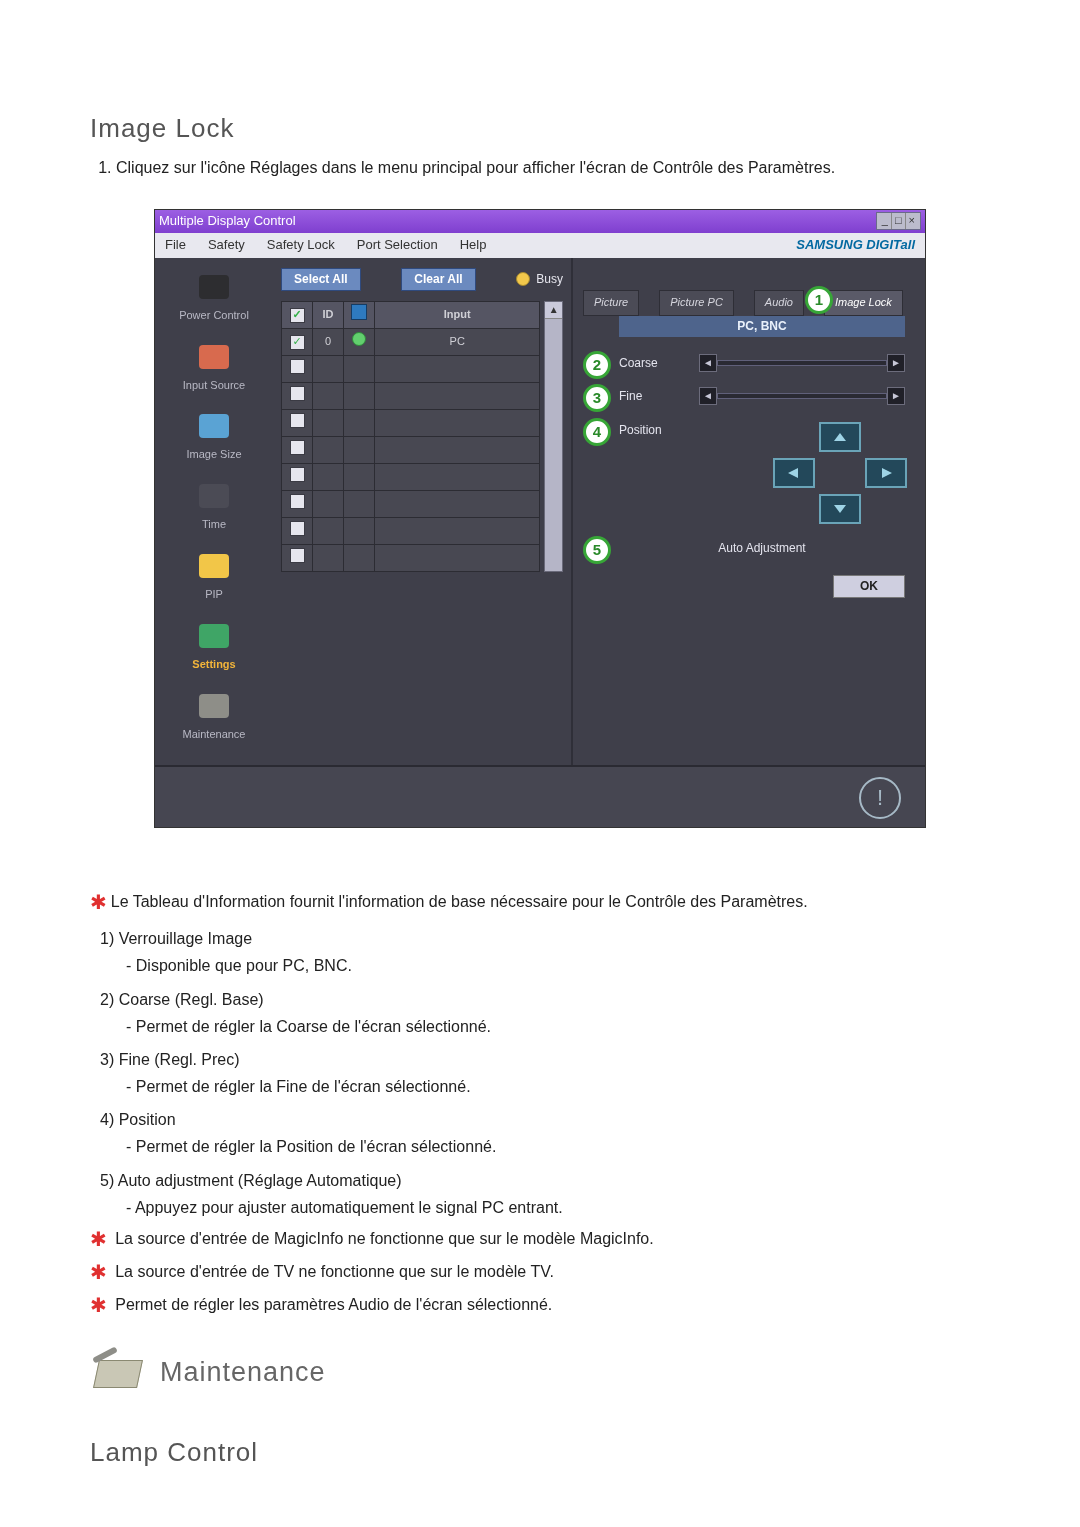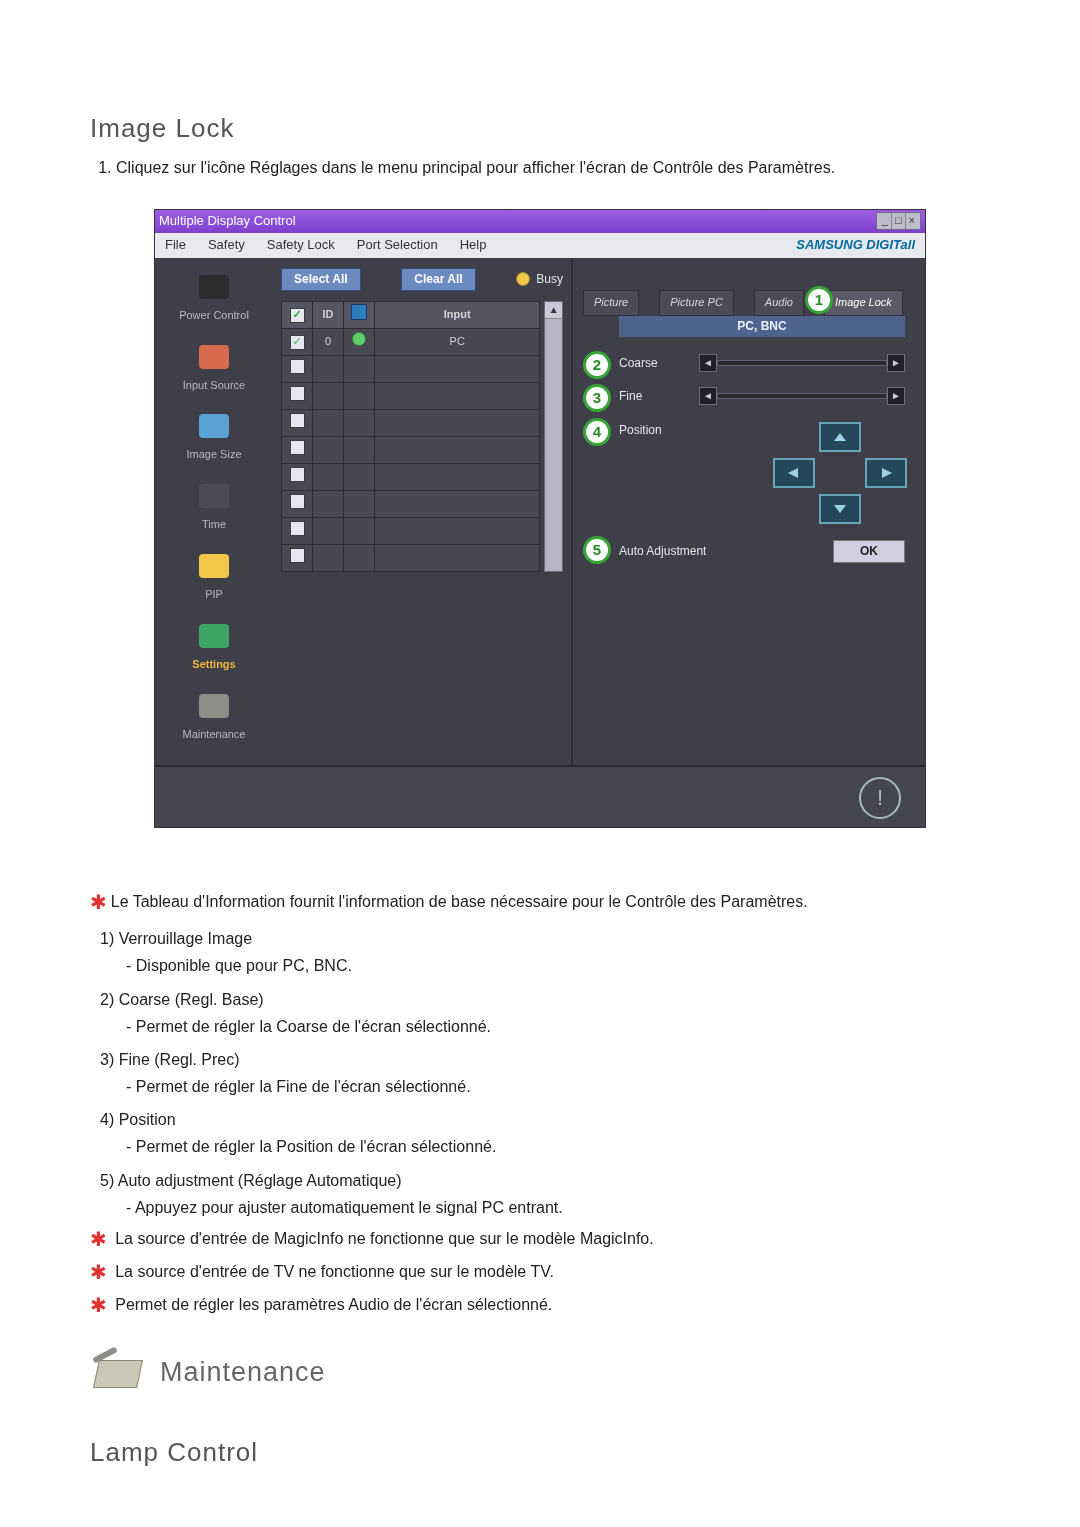--- a/index.html
+++ b/index.html
@@ -44,21 +44,21 @@
   .num-bubble{position:absolute;width:22px;height:22px;border:3px solid #37a637;border-radius:50%;background:#fff;color:#2a8a2a;font-weight:bold;font-size:15px;display:flex;align-items:center;justify-content:center;}
   .panel-head{background:#4e648c;color:#eaf1fb;text-align:center;font-size:12px;padding:2px 0;margin:0 10px 18px 36px;font-weight:bold;}
   .ctrl-row{display:flex;align-items:flex-start;margin:0 10px 16px 36px;gap:10px;font-size:12px;color:#e4e4ee;}
   .ctrl-row .lbl{width:70px;}
   .slider{flex:1;height:16px;display:flex;align-items:center;}
   .slider .end{width:16px;height:16px;background:#202028;border:1px solid #6c6c7c;color:#c8c8d8;font-size:10px;display:flex;align-items:center;justify-content:center;}
   .slider .track{flex:1;height:4px;background:#2a2a33;border:1px solid #60607a;}
   .pos-grid{display:grid;grid-template-columns:40px 40px 40px;grid-template-rows:30px 30px 30px;gap:6px;margin-left:auto;}
   .pos-btn{width:38px;height:26px;border:2px solid #6aa4b8;background:#23485a;display:flex;align-items:center;justify-content:center;}
   .pos-btn svg{width:16px;height:12px;}
-  .ok-row{display:flex;align-items:center;margin:14px 10px 6px 36px;gap:18px;font-size:12px;color:#e4e4ee;}
+  .ok-row{display:flex;align-items:center;margin:14px 10px 6px 36px;gap:18px;font-size:12px;color:#e4e4ee;flex-direction:column;}
   .ok-btn{background:#cfcfe0;color:#222;border:1px solid #777;padding:2px 26px;font-weight:bold;font-size:12px;margin-left:auto;}
   .footer{height:60px;border-top:2px solid #2a2a32;background:#464651;position:relative;}
   .foot-ico{position:absolute;right:24px;top:10px;width:38px;height:38px;border:2px solid #a6b9c6;border-radius:50%;display:flex;align-items:center;justify-content:center;color:#a6b9c6;font-size:22px;}
   
   .star{color:#e03030;font-size:20px;margin-right:4px;vertical-align:middle;}
   .note{font-size:16px;margin:4px 0;}
   .notes ol{margin:6px 0 6px 10px;padding:0;list-style:none;}
   .notes ol>li{font-size:16px;margin:10px 0 2px 0;}
   .sub{margin:4px 0 6px 26px;font-size:16px;}
   .sub::before{content:"- ";}

